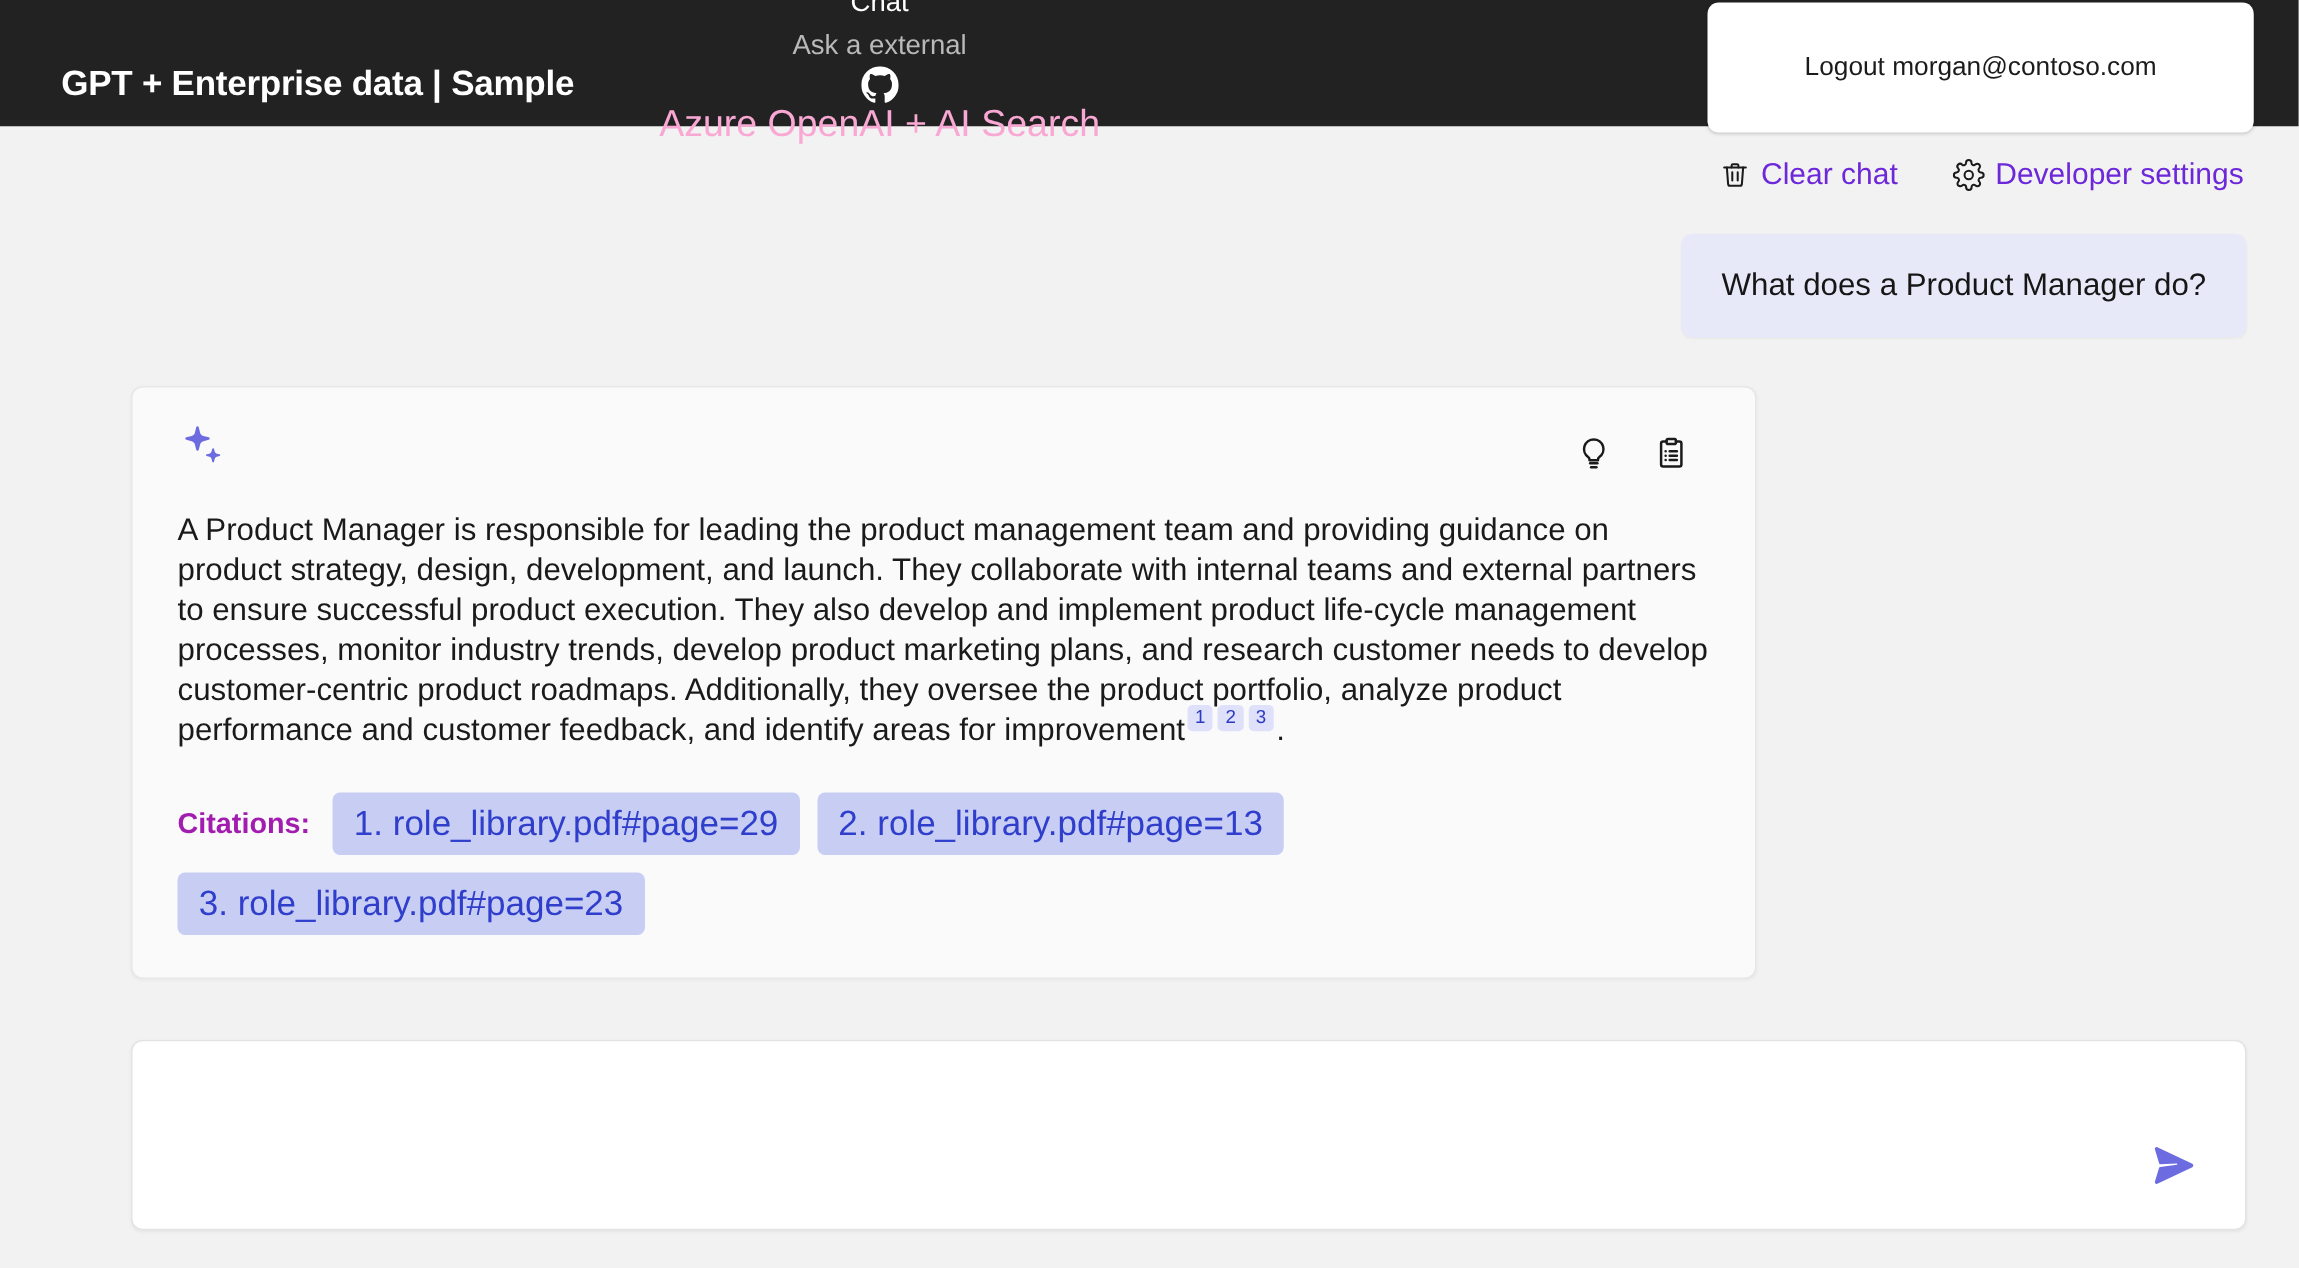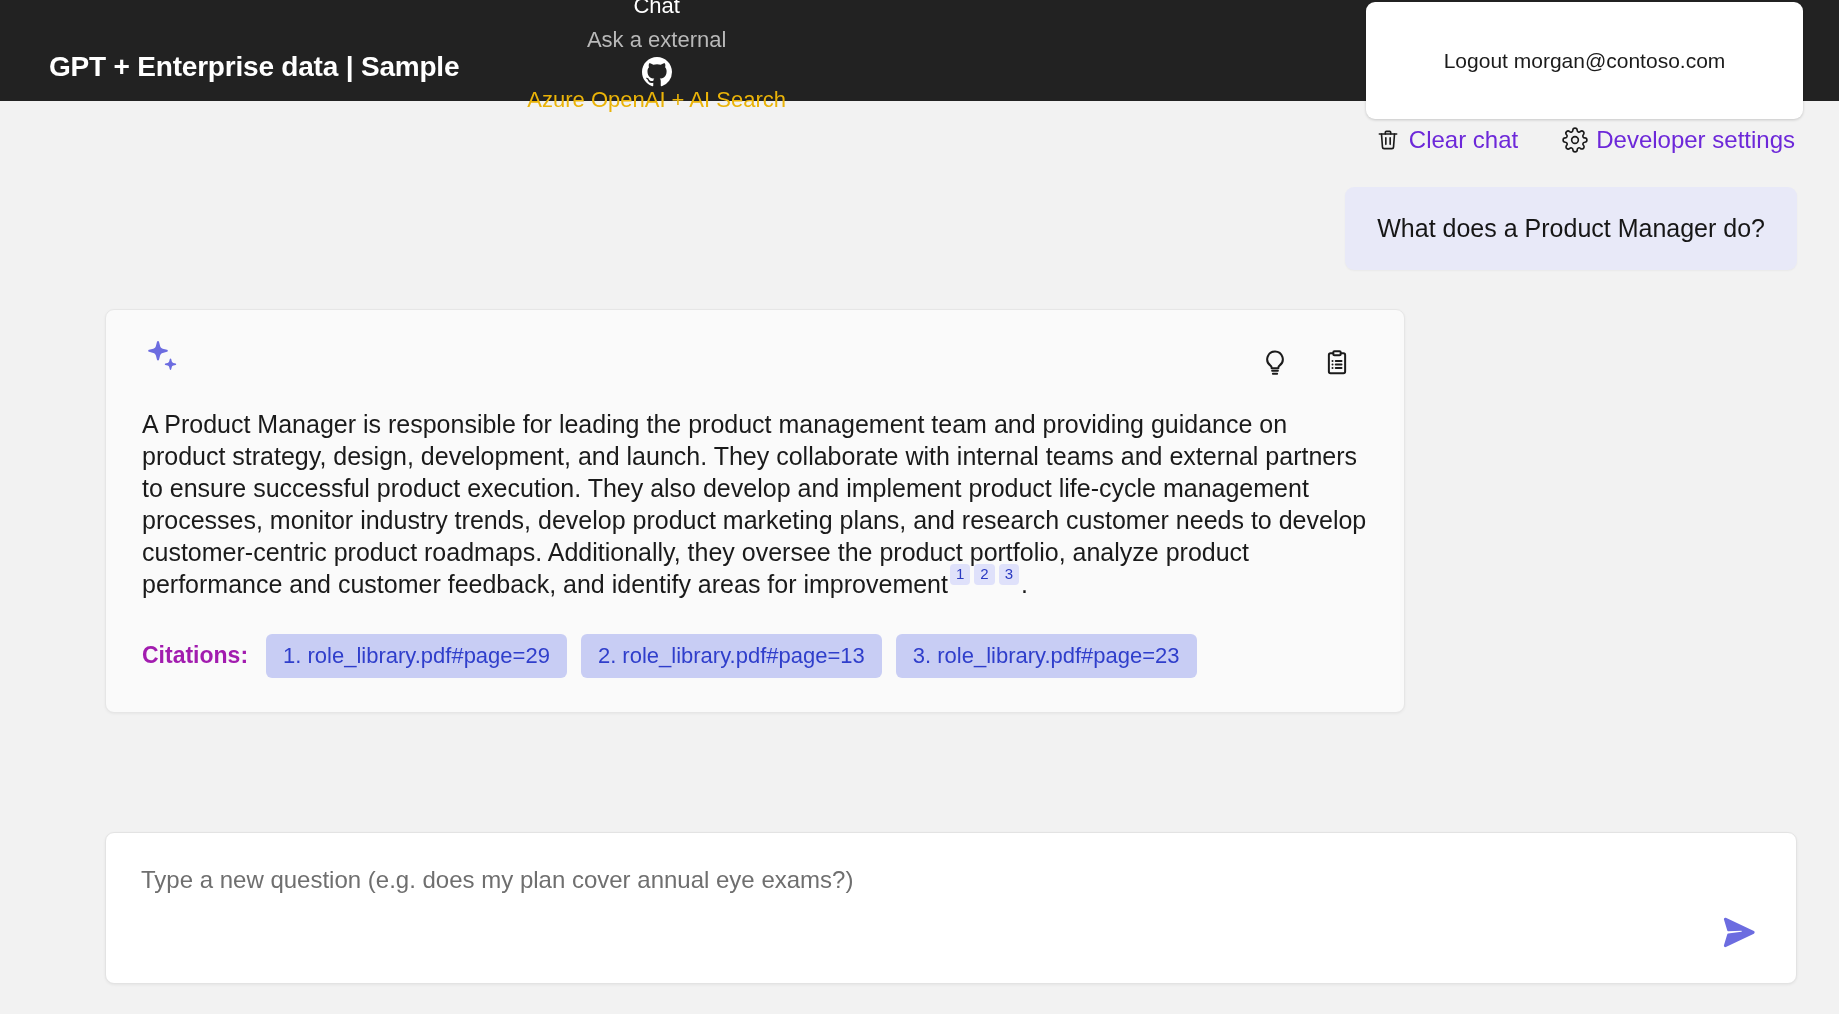--- a/index.html
+++ b/index.html
@@ -57,31 +57,31 @@
     cursor: pointer;
   }
   .nav-link.inactive { color: #b9b9b9; }
   .nav-gap-1 { width: 32px; }
   .nav-gap-2 { width: 27px; }
   .nav-gap-3 { width: 42px; }
 
   .github-icon { display: flex; align-items: center; }
 
   .header-subtitle {
-    color: #eab308;
-    font-size: 22px;
+    color: #f9a8d4;
+    font-size: 30px;
     white-space: nowrap;
   }
 
   .logout-button {
     position: absolute;
     left: 1366px;
     top: 2px;
     width: 437px;
-    height: 117px;
+    height: 104px;
     background: #ffffff;
     border: none;
     border-radius: 9px;
     color: #1b1b1b;
     font-size: 21px;
     font-family: "Liberation Sans", sans-serif;
     display: flex;
     align-items: center;
     justify-content: center;
     cursor: pointer;
@@ -205,21 +205,21 @@
   .citations-label {
     font-size: 23px;
     font-weight: bold;
     color: #a21caf;
     margin-right: 4px;
     white-space: nowrap;
   }
   .citation-chip {
     background: #c8cdf4;
     color: #2f3ecb;
-    font-size: 22px;
+    font-size: 28px;
     border-radius: 6px;
     padding: 9px 17px;
     white-space: nowrap;
     cursor: pointer;
   }
 
   
   .question-wrap {
     padding: 0 42px 30px 105px;
     margin-top: 28px;
@@ -356,21 +356,20 @@
           <span class="citation-chip">2. role_library.pdf#page=13</span>
           <span class="citation-chip">3. role_library.pdf#page=23</span>
         </div>
 
       </div>
     </div>
   </div>
 
   <div class="question-wrap">
     <div class="question-box">
-      <input class="question-input" type="text" placeholder="Type a new question (e.g. does my plan cover annual eye exams?)" style="">
       <button class="send-button">
         <span>
           <svg width="42" height="42" viewBox="0 0 24 24" fill="#6c6ce0">
             <path d="M3.4 4.3c-.2-.7.5-1.3 1.1-1l16 7.6c.6.3.6 1.2 0 1.5l-16 7.6c-.6.3-1.3-.3-1.1-1l1.9-6.3c.07-.22.26-.38.49-.41l7.6-1.02c.3-.04.3-.48 0-.52L5.8 11.03a.6.6 0 0 1-.5-.42L3.4 4.3z"></path>
           </svg>
         </span>
       </button>
     </div>
   </div>
 

